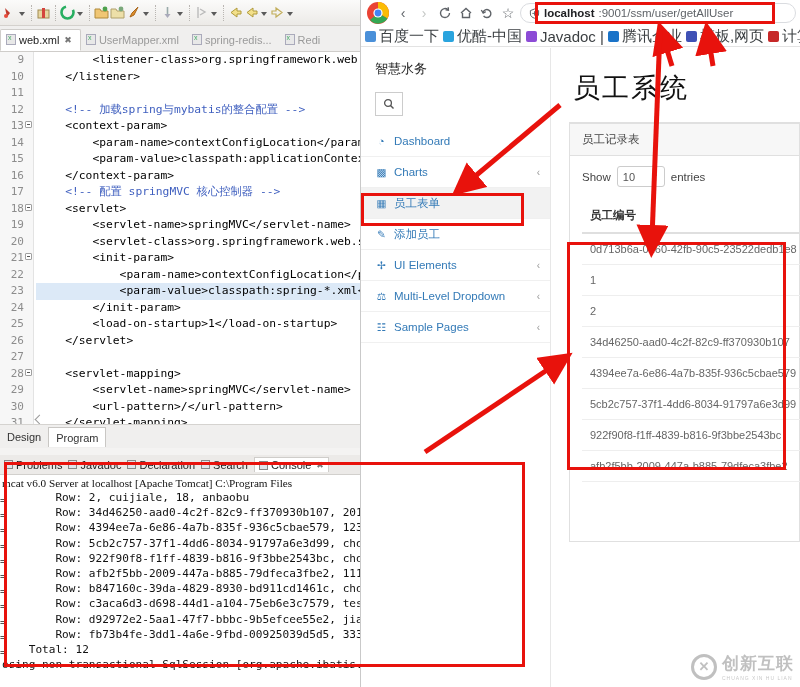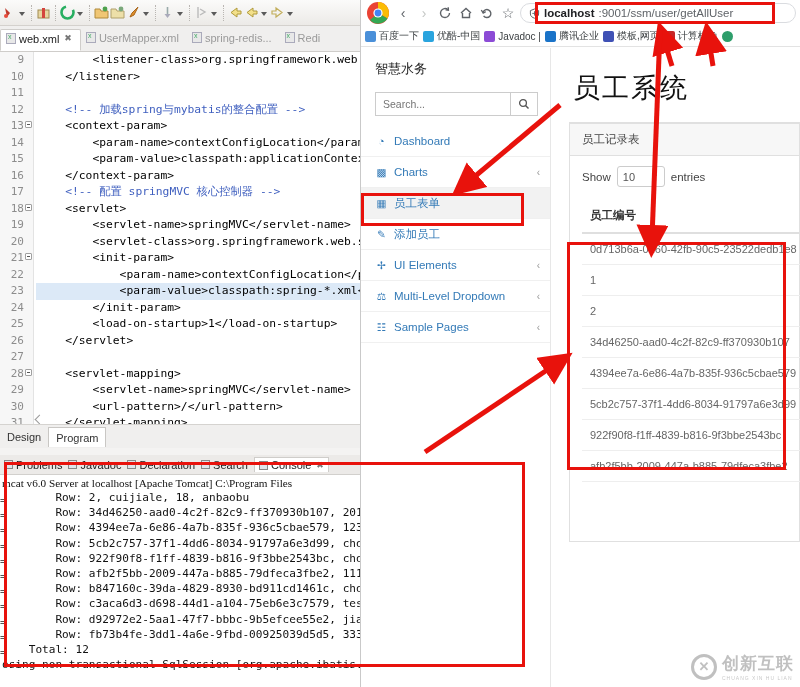--- a/index.html
+++ b/index.html
@@ -32,21 +32,21 @@
     border-left:3.5px solid transparent; border-right:3.5px solid transparent;
     border-top:4px solid #5a5a5a;
   }
   .tb-sep { width:1px; height:16px; border-left:1px dotted #b9b6b2; margin:0 3px; }
 
   .ecl-tabs {
     height:26px; background:#f0efee; border-bottom:1px solid #cfcdca;
     display:flex; align-items:flex-end; font-size:11px; color:#9a9a9a;
   }
   .ecl-tab {
-    display:flex; gap:3px;
+    display:flex; align-items:center; gap:3px;
     padding:3px 8px 4px 5px; height:22px; white-space:nowrap;
   }
   .ecl-tab.active { color:#1a1a1a; background:#ffffff; border:1px solid #cfcdca; border-bottom:1px solid #fff; border-radius:2px 2px 0 0;}
   .tabicon { width:10px; height:11px; background:#e8e8e8; border:1px solid #aab; display:inline-block; position:relative;}
   .tabicon::after{ content:"x"; font-size:7px; color:#4a6; position:absolute; left:1px; top:-1px;}
   .tabclose { font-size:9px; color:#777; margin-left:2px;}
 
   .editor {
     position:absolute; top:52px; left:0; right:0; height:372px;
     background:#ffffff; overflow:hidden;
@@ -122,21 +122,21 @@
   .omnibox {
     flex:1; height:20px; border:1px solid #dadce0; border-radius:11px;
     background:#fff; display:flex; align-items:center; gap:4px; padding:0 8px;
     font-size:11.5px; color:#202124; min-width:0;
   }
   .omnibox .dom { color:#202124; font-weight:bold;}
   .omnibox .rest { color:#5f6368; }
   .shield { width:11px;height:11px; flex:0 0 auto;}
   .ch-bm {
     height:21px; display:flex; align-items:center; gap:4px; padding:0 4px;
-    font-size:10px; color:#3c4043; border-bottom:1px solid #e3e3e3; white-space:nowrap;
+    font-size:15px; color:#3c4043; border-bottom:1px solid #e3e3e3; white-space:nowrap;
     overflow:hidden;
   }
   .bm { display:flex; align-items:center; gap:3px; flex:0 0 auto;}
   .bm i { width:11px;height:11px;border-radius:2px;display:inline-block;}
 
   .page { position:absolute; left:0; top:48px; right:0; bottom:0; background:#fff; overflow:hidden;}
   .sidebar {
     position:absolute; left:0; top:0; width:190px; bottom:0;
     background:#fff; border-right:1px solid #e7e7e7;
   }
@@ -460,21 +460,20 @@
         </span>
         <span class="bm">
           <i style="background:#2e9e6b;border-radius:50%"></i>
         </span>
       </div>
 
     <div class="page">
       <div class="sidebar">
         <div class="brand">智慧水务</div>
         <div class="searchwrap">
-          <input type="text" placeholder="Search..." style="">
           <div class="searchbtn">
             <svg width="12" height="12" viewBox="0 0 12 12">
                 <circle cx="5" cy="5" r="3.4" fill="none" stroke="#555" stroke-width="1.3"></circle>
                 <line x1="7.5" y1="7.5" x2="10.5" y2="10.5" stroke="#555" stroke-width="1.4"></line>
               </svg>
           </div>
         </div>
         <div class="navlist" id="navlist">
             <div class="navitem">
               <span class="ni">◔</span>

